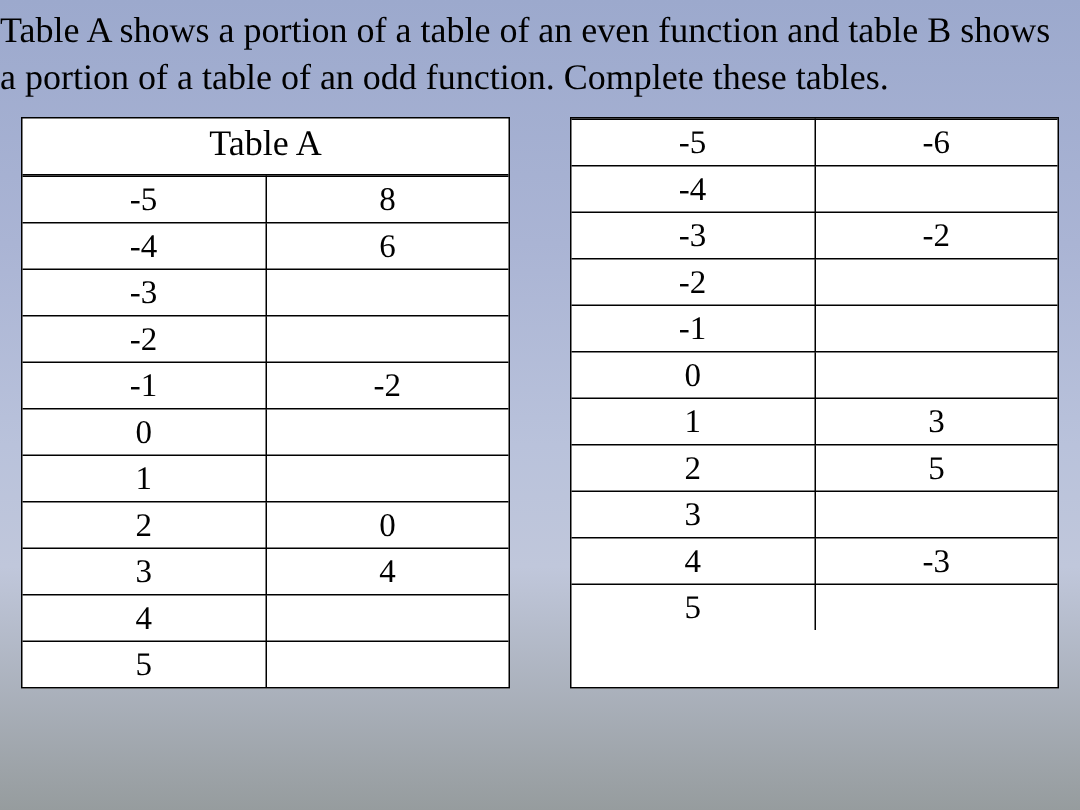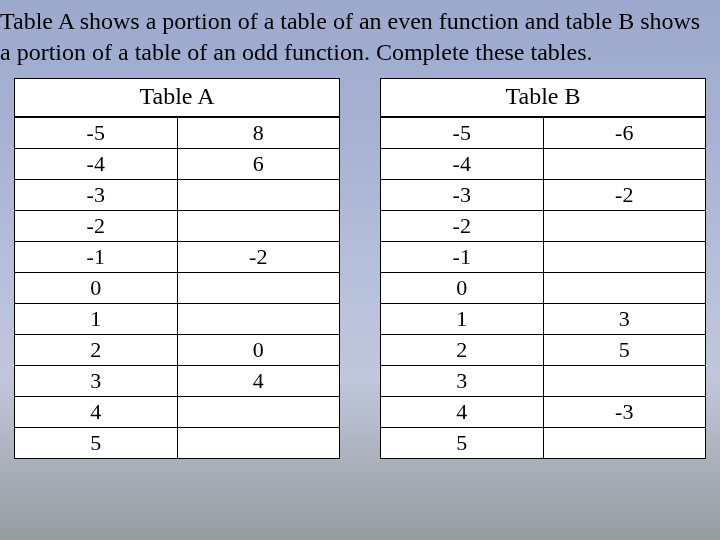--- a/index.html
+++ b/index.html
@@ -120,21 +120,20 @@
         </tr>
         <tr>
           <td>5</td>
           <td></td>
         </tr>
       </tbody>
     </table>
   </div>
 
   <div class="table-wrap">
-    <div class="table-title">Table B</div>
     <table class="data-table">
       <tbody>
         <tr>
           <td>-5</td>
           <td>-6</td>
         </tr>
         <tr>
           <td>-4</td>
           <td></td>
         </tr>

